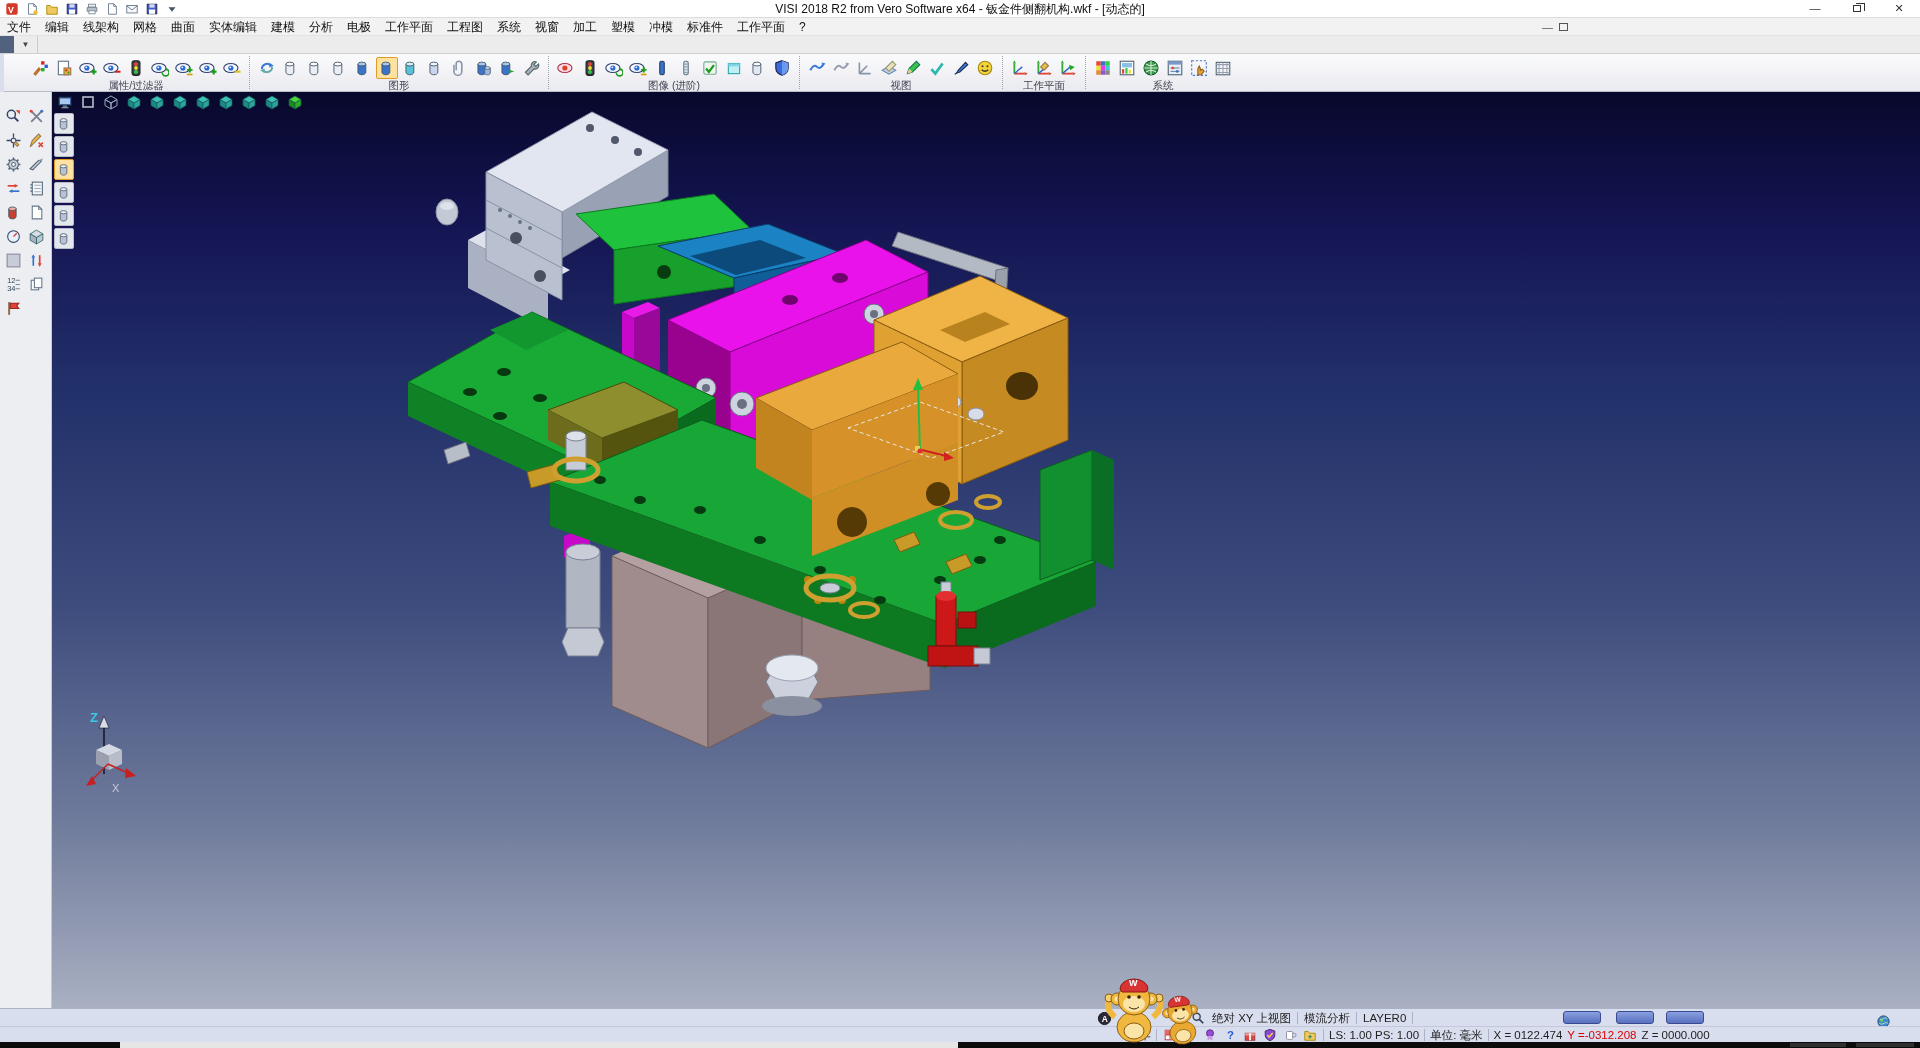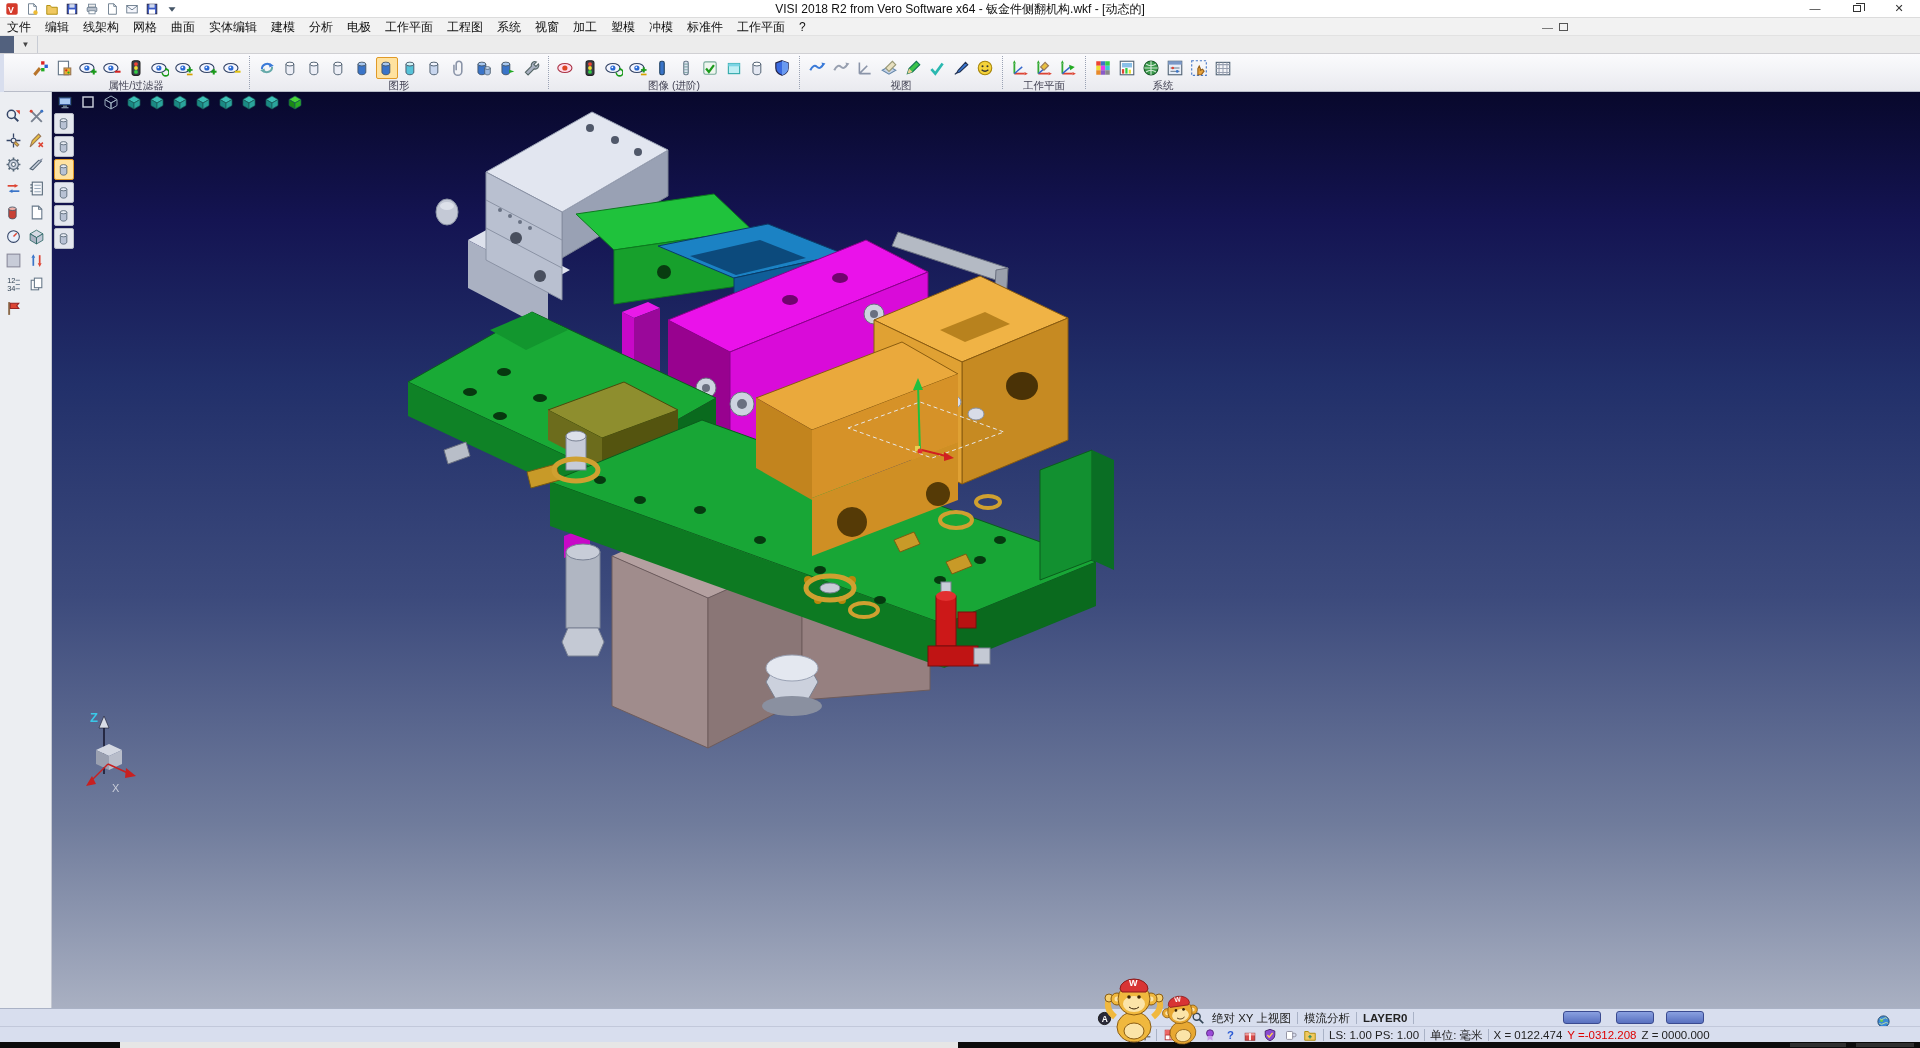--- a/index.html
+++ b/index.html
@@ -58,21 +58,21 @@
     border-top:1px solid #aab2c6;font-size:11.5px;color:#222;}
   .s1row{position:absolute;left:1096px;top:0;height:18px;display:flex;align-items:center;gap:6px;}
   .ssep{width:1px;height:12px;background:#a9b2c6;}
   .s1row .icon,.s2row .icon{width:16px;height:16px;}
   .bluebtn{position:absolute;top:2px;width:38px;height:13px;border-radius:3px;
     background:linear-gradient(#8aa0e0,#5870c0);border:1px solid #3a4a90;}
   .status2{position:absolute;left:0;top:1026px;width:1920px;height:16px;background:#d8deee;
     border-top:1px solid #c2c8da;font-size:11.5px;color:#222;}
   .s2row{position:absolute;left:1128px;top:0;height:16px;display:flex;align-items:center;gap:5px;white-space:nowrap;}
   .coord-y{color:var(--accent-red);}
-  .bold{font-weight:bold;}
+  .bold{font-weight:normal;}
   
   .taskbar{position:absolute;left:0;top:1042px;width:1920px;height:6px;background:#0c0c0c;}
   .taskbar .lite{position:absolute;left:120px;top:0;width:838px;height:6px;background:#e6e6e6;}
   .taskbar .seg{position:absolute;top:1px;height:4px;background:#303030;}
   
   .pet{position:absolute;z-index:40;}
   .pet1{left:1103px;top:971px;}
   .pet2{left:1152px;top:990px;}
 </style>
 </head>

